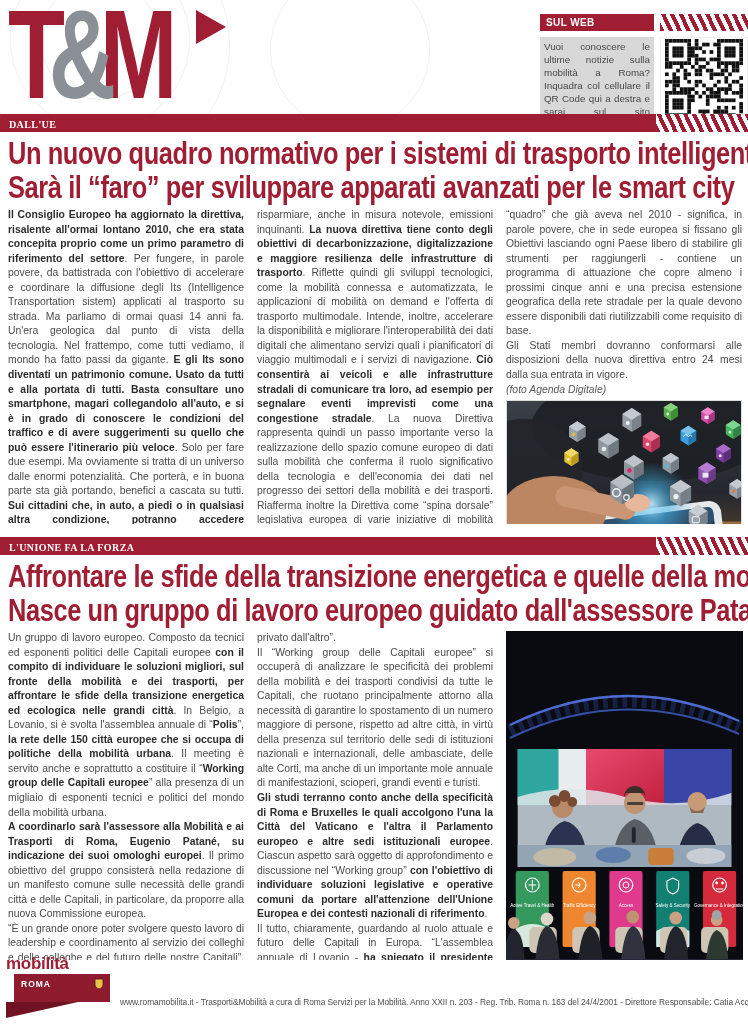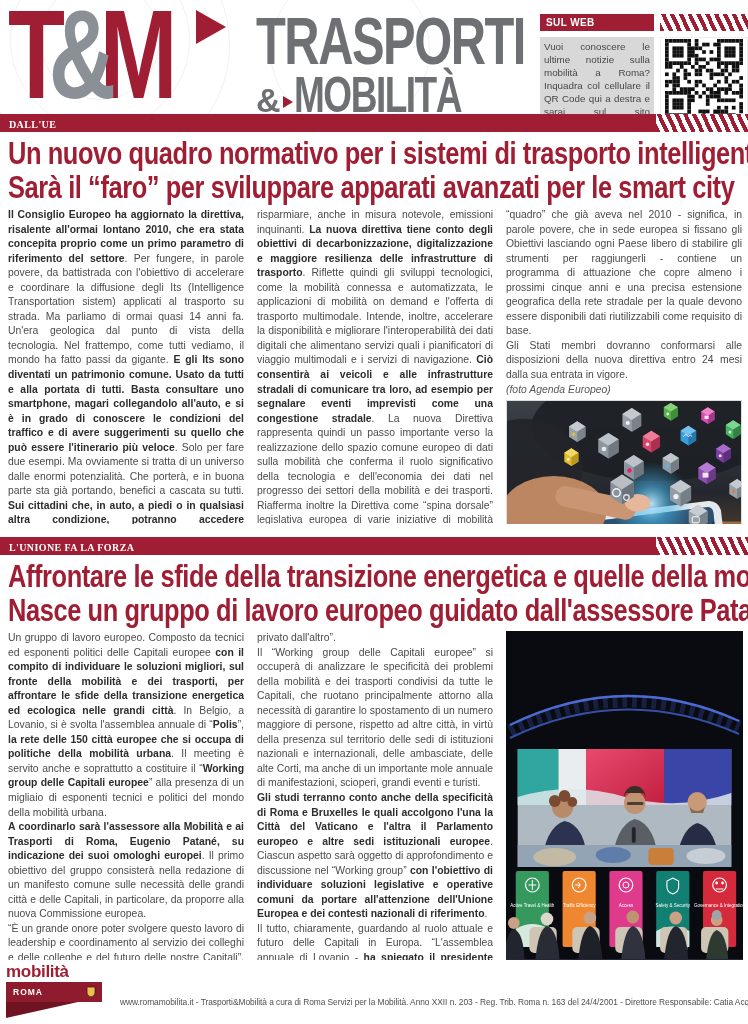--- a/index.html
+++ b/index.html
@@ -55,47 +55,41 @@
   .col .b { font-weight:700; color:#2d2d2d; }
   .credit { font-size:10.4px; line-height:14px; font-style:italic; color:#585858; margin:0 0 3px 0; }
   .photo1 { width:236px; height:168px; border:1px solid #ddd; }
   .photo2 { flex:0 0 237px; width:237px; height:352px; }
   .photo1 svg,.photo2 svg { display:block; width:100%; height:100%; }
 
   
   .footer { position:absolute; left:0; right:0; bottom:0; height:64px; background:#fff; }
   .flogo { position:absolute; left:6px; bottom:6px; width:110px; }
   .flogo-word { color:#a01e33; font-weight:800; font-size:17px; letter-spacing:-.3px; }
-  .flogo-box { position:relative; width:96px; height:20px; background:#8e1b2e; color:#fff; font-size:8.5px;
-               font-weight:700; line-height:20px; padding-left:7px; letter-spacing:1px; }
+  .flogo-box { position:relative; width:96px; height:28px; background:#8e1b2e; color:#fff; font-size:8.5px;
+               font-weight:700; line-height:20px; padding-left:7px; letter-spacing:1px;margin-left:8px; }
   .flogo-box svg { position:absolute; right:6px; top:4px; }
   .flogo-ribbon { width:0; height:0; border-top:16px solid #6f1323; border-right:72px solid transparent; }
   .ftext { position:absolute; left:120px; right:2px; bottom:16px; font-size:8.4px; line-height:12.5px;
            color:#4f4f4f; letter-spacing:-.05px; white-space:nowrap; }
 </style>
 </head>
 <body>
 
 <div class="page">
 
   <div class="hdr">
     <div class="techbg">
       <i class="tb1"></i>
         <i class="tb2"></i>
         <i class="tb3"></i>
         <i class="tb4"></i>
     </div>
     <div class="logo"><span class="lt">T</span><span class="la">&amp;</span><span class="lm">M</span></div>
     <div class="logo-tri"></div>
-    <div class="mast">
-      <span class="m1">TRASPORTI</span>
-      <div class="m2row">
-        <span class="amp">&amp;</span><span class="mast-tri"></span><span class="m2">MOBILITÀ</span>
-      </div>
-    </div>
     <div class="sulweb-band">SUL WEB</div>
     <div class="hstripe1 stripes"></div>
     <div class="webbox">Vuoi conoscere le ultime notizie sulla mobilità a Roma? Inquadra col cellulare il QR Code qui a destra e sarai sul sito romamobilita.it</div>
     <div class="qrbox">
       <svg id="qr-svg" width="78" height="78" viewBox="0 0 84 84">
           <rect x="0" y="0" width="4" height="4" fill="#111"></rect>
           <rect x="4" y="0" width="4" height="4" fill="#111"></rect>
           <rect x="8" y="0" width="4" height="4" fill="#111"></rect>
           <rect x="12" y="0" width="4" height="4" fill="#111"></rect>
           <rect x="16" y="0" width="4" height="4" fill="#111"></rect>
@@ -344,21 +338,21 @@
         <p><span class="b">Il Consiglio Europeo ha aggiornato la direttiva, risalente all'ormai lontano 2010, che era stata concepita proprio come un primo parametro di riferimento del settore</span><span>. Per fungere, in parole povere, da battistrada con l'obiettivo di accelerare e coordinare la diffusione degli Its (Intelligence Transportation sistem) applicati al trasporto su strada. Ma parliamo di ormai quasi 14 anni fa. Un'era geologica dal punto di vista della tecnologia. Nel frattempo, come tutti vediamo, il mondo ha fatto passi da gigante. </span><span class="b">E gli Its sono diventati un patrimonio comune. Usato da tutti e alla portata di tutti. Basta consultare uno smartphone, magari collegandolo all'auto, e si è in grado di conoscere le condizioni del traffico e di avere suggerimenti su quello che può essere l'itinerario più veloce</span><span>. Solo per fare due esempi. Ma ovviamente si tratta di un universo dalle enormi potenzialità. Che porterà, e in buona parte sta già portando, benefici a cascata su tutti. </span><span class="b">Sui cittadini che, in auto, a piedi o in qualsiasi altra condizione, potranno accedere immediatamente alle informazioni sulla mobilità ma anche acquistare un biglietto per il trasporto pubblico o noleggiare un veicolo sharing</span></p>
       </div>
     <div class="col">
         <p><span>risparmiare, anche in misura notevole, emissioni inquinanti. </span><span class="b">La nuova direttiva tiene conto degli obiettivi di decarbonizzazione, digitalizzazione e maggiore resilienza delle infrastrutture di trasporto</span><span>. Riflette quindi gli sviluppi tecnologici, come la mobilità connessa e automatizzata, le applicazioni di mobilità on demand e l'offerta di trasporto multimodale. Intende, inoltre, accelerare la disponibilità e migliorare l'interoperabilità dei dati digitali che alimentano servizi quali i pianificatori di viaggio multimodali e i servizi di navigazione. </span><span class="b">Ciò consentirà ai veicoli e alle infrastrutture stradali di comunicare tra loro, ad esempio per segnalare eventi imprevisti come una congestione stradale</span><span>. La nuova Direttiva rappresenta quindi un passo importante verso la realizzazione dello spazio comune europeo di dati sulla mobilità che conferma il ruolo significativo della tecnologia e dell'economia dei dati nel progresso dei settori della mobilità e dei trasporti. Riafferma inoltre la Direttiva come “spina dorsale” legislativa europea di varie iniziative di mobilità nazionale, regionale e locale in cui la tecnologia e la condivisione dei dati sono le componenti chiave. La Direttiva è quindi sempre di più il contesto di riferimento per la connessione di veicoli, strade, risorse e tutti quegli elementi che diventano sempre più un dispositivo. Anche perché, oltre a mantenere il carattere di</span></p>
       </div>
     <div class="col">
       <div>
           <p><span>“quadro” che già aveva nel 2010 - significa, in parole povere, che in sede europea si fissano gli Obiettivi lasciando ogni Paese libero di stabilire gli strumenti per raggiungerli - contiene un programma di attuazione che copre almeno i prossimi cinque anni e una precisa estensione geografica della rete stradale per la quale devono essere disponibili dati riutilizzabili come requisito di base.</span></p>
           <p><span>Gli Stati membri dovranno conformarsi alle disposizioni della nuova direttiva entro 24 mesi dalla sua entrata in vigore.</span></p>
         </div>
-      <div class="credit">(foto Agenda Europeo)</div>
+      <div class="credit">(foto Agenda Digitale)</div>
       <div class="photo1">
         <svg viewBox="0 0 240 168" preserveAspectRatio="none">
           <defs>
             <linearGradient id="bg1" x1="0" y1="0" x2="0" y2="1">
               <stop offset="0" stop-color="#3c4148"></stop>
                 <stop offset=".55" stop-color="#24272e"></stop>
                 <stop offset="1" stop-color="#6a4c2e"></stop>
             </linearGradient>
             <linearGradient id="wood" x1="0" y1="0" x2="0" y2="1">
               <stop offset="0" stop-color="#a06c3b"></stop>

